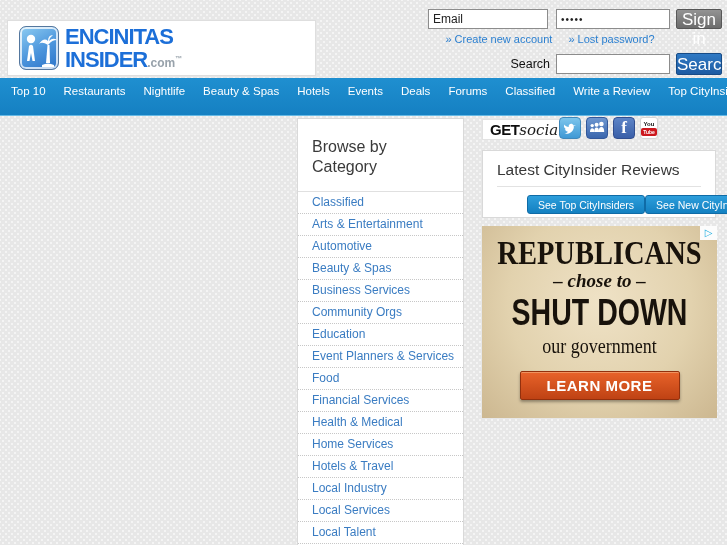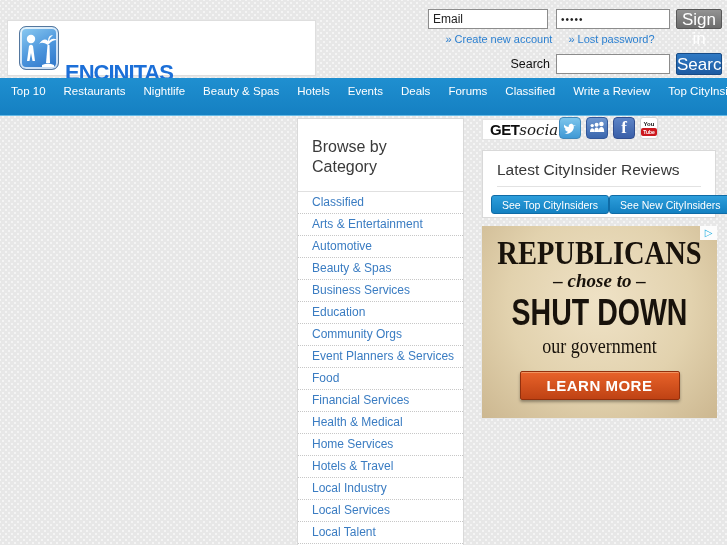--- a/index.html
+++ b/index.html
@@ -12,21 +12,21 @@
     background-size:6px 6px; background-position:0 0,3px 3px;
     font-family:"Liberation Sans", sans-serif;
   }
   
   .logo-box { position:absolute; left:7px; top:20px; width:309px; height:56px;
     background:#fff; border:1px solid #dedede; }
   .logo-icon { position:absolute; left:11px; top:5px; width:40px; height:44px;
     border-radius:7px; background:linear-gradient(150deg,#8ecdf2 0%,#4c95dc 55%,#2a72c8 100%);
     border:1px solid #54779e; box-shadow: inset 0 0 0 2px rgba(255,255,255,.75); }
   .logo-text { position:absolute; left:57px; top:5px; line-height:22px; white-space:nowrap; }
-  .logo-line1 { font-size:22px; font-weight:800; color:#1c6fd8; letter-spacing:-1px;margin-top:36px; }
+  .logo-line1 { font-size:22px; font-weight:800; color:#1c6fd8; letter-spacing:-1px; }
   .logo-line2 { font-size:22px; font-weight:800; color:#1c6fd8; letter-spacing:-1px; }
   .logo-domain { font-size:12px; font-weight:700; color:#98a2ab; letter-spacing:0; }
   .logo-tm { font-size:7px; color:#98a2ab; vertical-align:6px; }
   .txt-input { position:absolute; height:20px; border:1px solid #8c8c8c; background:#fff;
     font-family:"Liberation Sans", sans-serif; font-size:12px; color:#222; padding:4px 4px; }
   #email-field { left:428px; top:9px; width:120px; }
   #password-field { left:556px; top:9px; width:114px; font-size:10px; letter-spacing:1px; }
   #search-field { left:556px; top:54px; width:114px; }
   .btn { position:absolute; border-radius:2px; color:#fff; font-size:17px; text-align:center;
     cursor:pointer; font-family:"Liberation Sans", sans-serif; }
@@ -73,21 +73,21 @@
   #icon-youtube  { left:640px; width:18px; background:#fff; border:1px solid #d5d5d5; border-radius:3px;
     flex-direction:column; justify-content:center; gap:1px; }
   #icon-youtube .yt-you { font-size:6px; font-weight:700; color:#111; line-height:6px; }
   #icon-youtube .yt-tube { background:#cc181e; color:#fff; font-size:5px; font-weight:700;
     line-height:8px; padding:0 2px; border-radius:2px; }
   
   .reviews-box { position:absolute; left:482px; top:150px; width:234px; height:68px;
     background:#fff; border:1px solid #d9d9d9; }
   .reviews-title { padding:10px 14px 7px; font-size:15.5px; line-height:18px; color:#383838; }
   .reviews-divider { border-top:1px solid #e2e2e2; margin:0 14px; }
-  .reviews-btn-row { display:flex; justify-content:space-between; padding:8px 8px 0; }
+  .reviews-btn-row { display:flex; justify-content:space-between; padding:8px 8px 0;margin-left:36px; }
   .reviews-btn { height:19px; line-height:18px; padding:0 10px; font-size:10.5px; color:#fff;
     background:linear-gradient(#2d9edb,#1380c1); border:1px solid #0f6ba6; border-radius:3px;
     cursor:pointer; white-space:nowrap; }
   
   .ad-box { position:absolute; left:482px; top:226px; width:235px; height:192px; overflow:hidden;
     background:radial-gradient(ellipse at 50% 40%, #efe2c6 0%, #e2d2ae 55%, #ccb790 100%);
     text-align:center; font-family:"Liberation Serif", serif; color:#18120b; }
   .adchoices { position:absolute; right:0; top:0; width:17px; height:14px; background:#fcfcfc;
     display:flex; align-items:center; justify-content:center; cursor:pointer; }
   .adchoices span { color:#1faee0; font-size:10px; line-height:10px; }
@@ -163,24 +163,24 @@
       <li>
           <a>Automotive</a>
         </li>
       <li>
           <a>Beauty &amp; Spas</a>
         </li>
       <li>
           <a>Business Services</a>
         </li>
       <li>
+          <a>Community Orgs</a>
+        </li>
+      <li>
           <a>Education</a>
-        </li>
-      <li>
-          <a>Community Orgs</a>
         </li>
       <li>
           <a>Event Planners &amp; Services</a>
         </li>
       <li>
           <a>Food</a>
         </li>
       <li>
           <a>Financial Services</a>
         </li>

